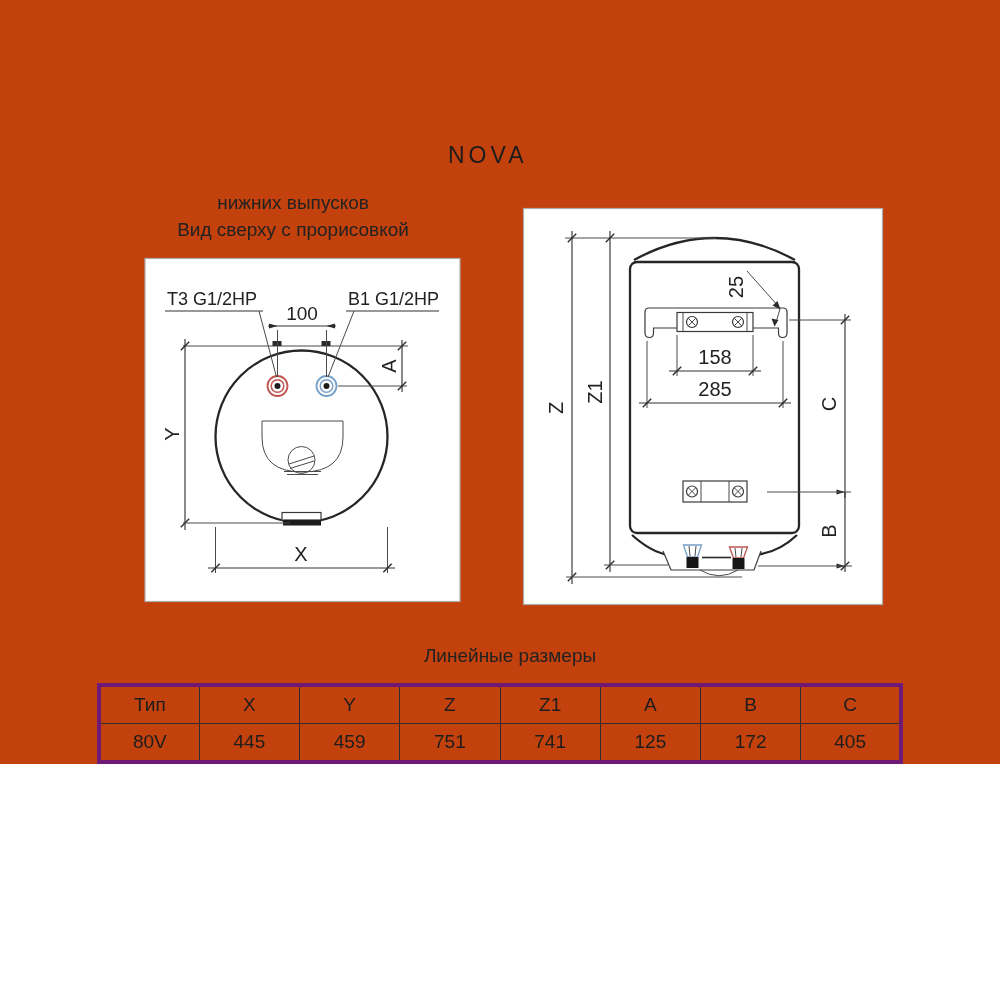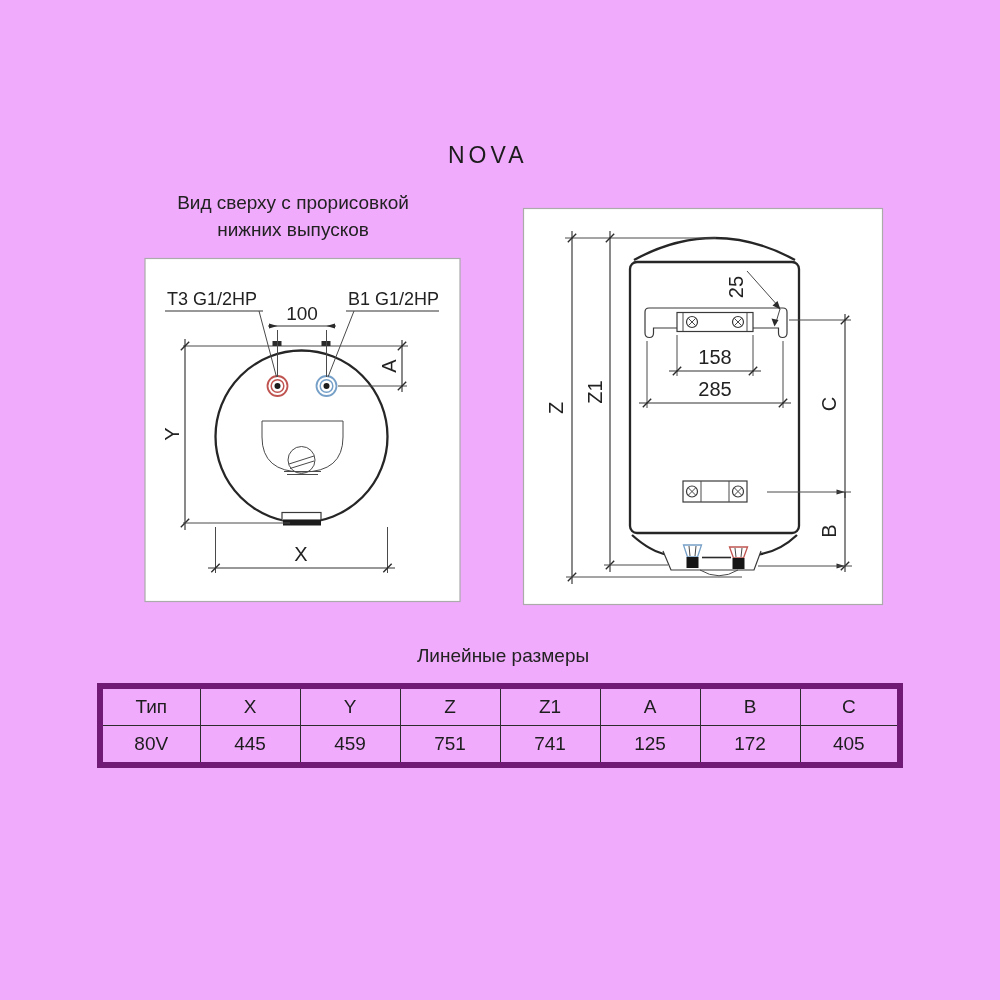--- a/index.html
+++ b/index.html
@@ -1,47 +1,47 @@
 <!DOCTYPE html>
 <html><head>
 <meta charset="utf-8">
 <style>
   html,body{margin:0;padding:0;background:#ffffff;}
-  .canvas{position:relative;width:1000px;height:1000px;background:#f0abfc;
+  .canvas{position:relative;width:1000px;height:764px;background:#c2410c;
           font-family:"Liberation Sans","DejaVu Sans",sans-serif;color:#1f1f1f;overflow:hidden;}
   .abs{position:absolute;}
   .model-title{font-size:23px;letter-spacing:4px;color:#1c1c1c;font-weight:500;}
   .view-caption{font-size:19px;color:#222;text-align:center;line-height:27px;}
   .tbl-title{font-size:19px;color:#222;text-align:center;}
   svg text{font-family:"Liberation Sans","DejaVu Sans",sans-serif;fill:#222;}
   .dimtxt{font-size:20px;}
   .dimtxt-s{font-size:19px;}
   .lbltxt{font-size:18px;}
   .outline{stroke:#262626;stroke-width:2.3;fill:none;}
   .thin{stroke:#4a4a4a;stroke-width:1;fill:none;}
   .dim{stroke:#333;stroke-width:1.15;fill:none;}
   .tick{stroke:#2b2b2b;stroke-width:1.4;}
   .part{stroke:#3a3a3a;stroke-width:1.2;fill:#ffffff;}
   .nut{fill:#161616;}
   .arrow{fill:#2b2b2b;}
   table.dims{border-collapse:collapse;table-layout:fixed;width:806px;}
   table.dims td,table.dims th{border:1.4px solid #2c2c2c;height:36px;text-align:center;
         font-size:19px;font-weight:400;color:#1d1d1d;padding:0;}
-  table.dims{border:6px solid #701a75;}
+  table.dims{border:4px solid #701a75;}
 </style>
 </head>
 <body>
 
 <div class="canvas">
 
   <div class="abs model-title" style="left:448px;top:142px;">NOVA</div>
 
   <div class="abs view-caption" style="left:143px;top:189px;width:300px;">
+    <div>нижних выпусков</div>
     <div>Вид сверху с прорисовкой</div>
-    <div>нижних выпусков</div>
   </div>
 
 
   <svg class="abs" style="left:142px;top:255px;" width="322" height="350" viewBox="142 255 322 350">
 
     <rect x="145" y="258.5" width="315" height="343" fill="#ffffff" stroke="#ababab" stroke-width="1.2"></rect>
 
     <circle cx="301.5" cy="436.5" r="86" class="outline"></circle>
 
     <line x1="183" y1="346" x2="408" y2="346" class="thin"></line>
@@ -233,21 +233,21 @@
     </g>
     <g>
       <line x1="845" y1="492" x2="845" y2="572" class="dim"></line>
       <polygon class="arrow" points="845,566 836.5,563.6 836.5,568.4"></polygon>
       <line x1="840.8" y1="570.2" x2="849.2" y2="561.8" class="tick"></line>
       <line x1="758" y1="566" x2="852" y2="566" class="thin"></line>
       <text x="829" y="531" text-anchor="middle" dy="0.35em" class="dimtxt" transform="rotate(-90 829 531)">B</text>
     </g>
   </svg>
 
-  <div class="abs tbl-title" style="left:100px;top:645px;width:806px;">Линейные размеры</div>
+  <div class="abs tbl-title" style="left:107px;top:645px;width:806px;">Линейные размеры</div>
 
   <table class="dims abs" style="left:97px;top:683px;">
     <thead>
       <tr>
         <th>Тип</th>
         <th>X</th>
         <th>Y</th>
         <th>Z</th>
         <th>Z1</th>
         <th>A</th>

